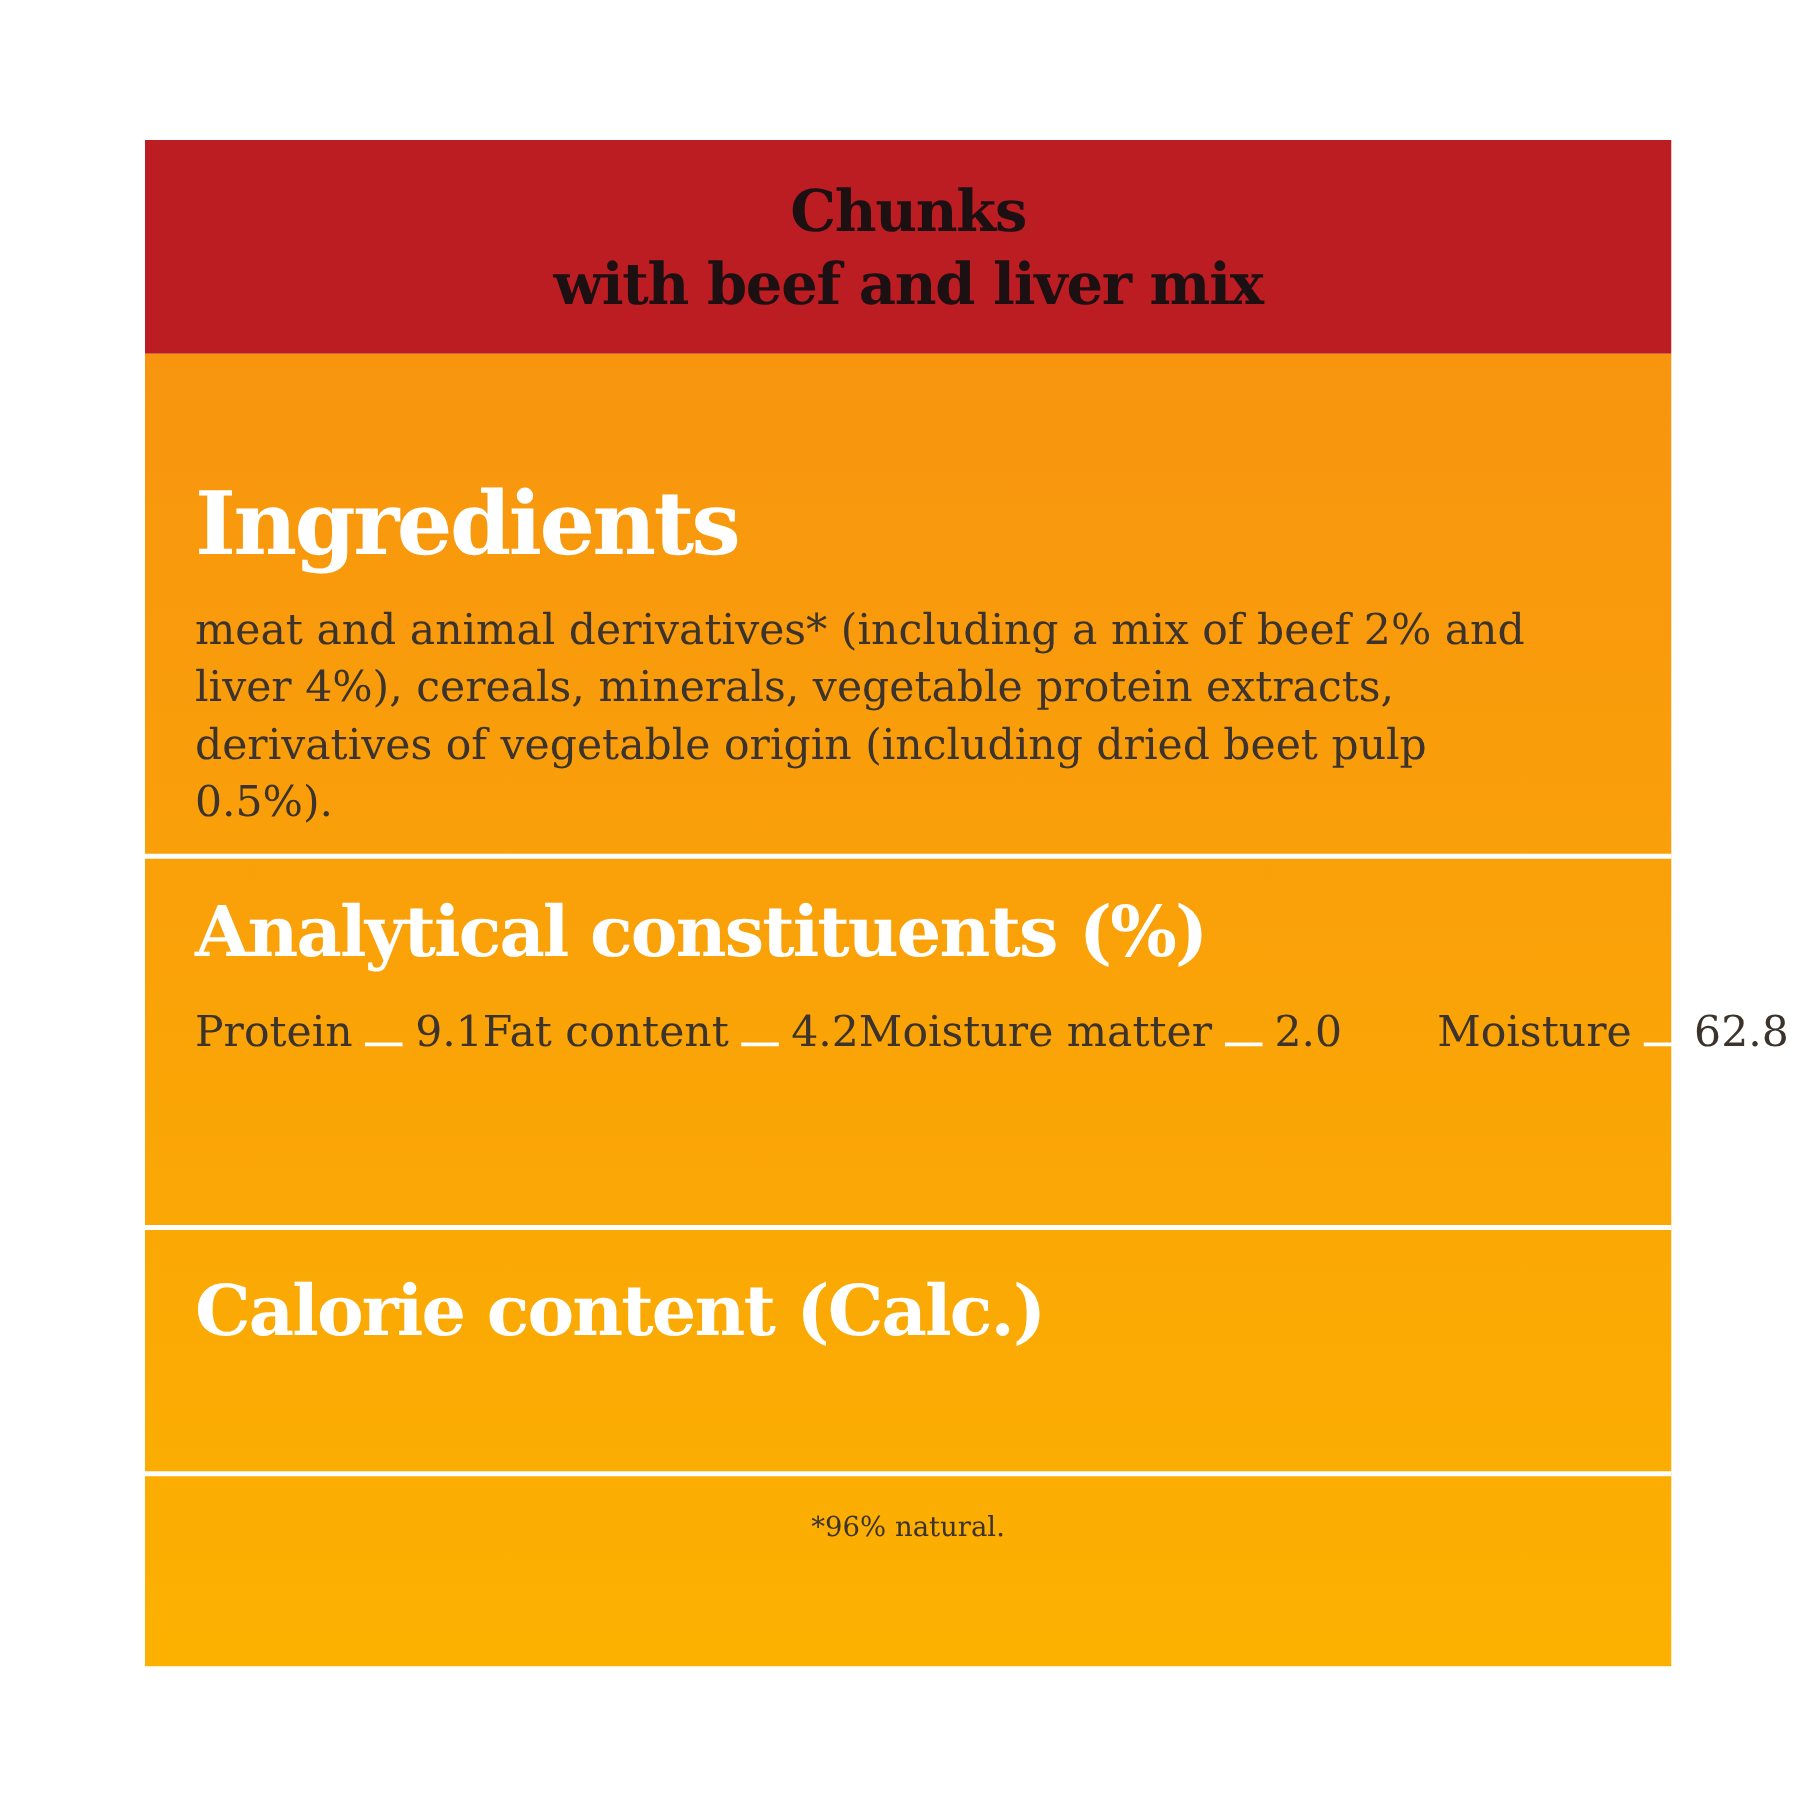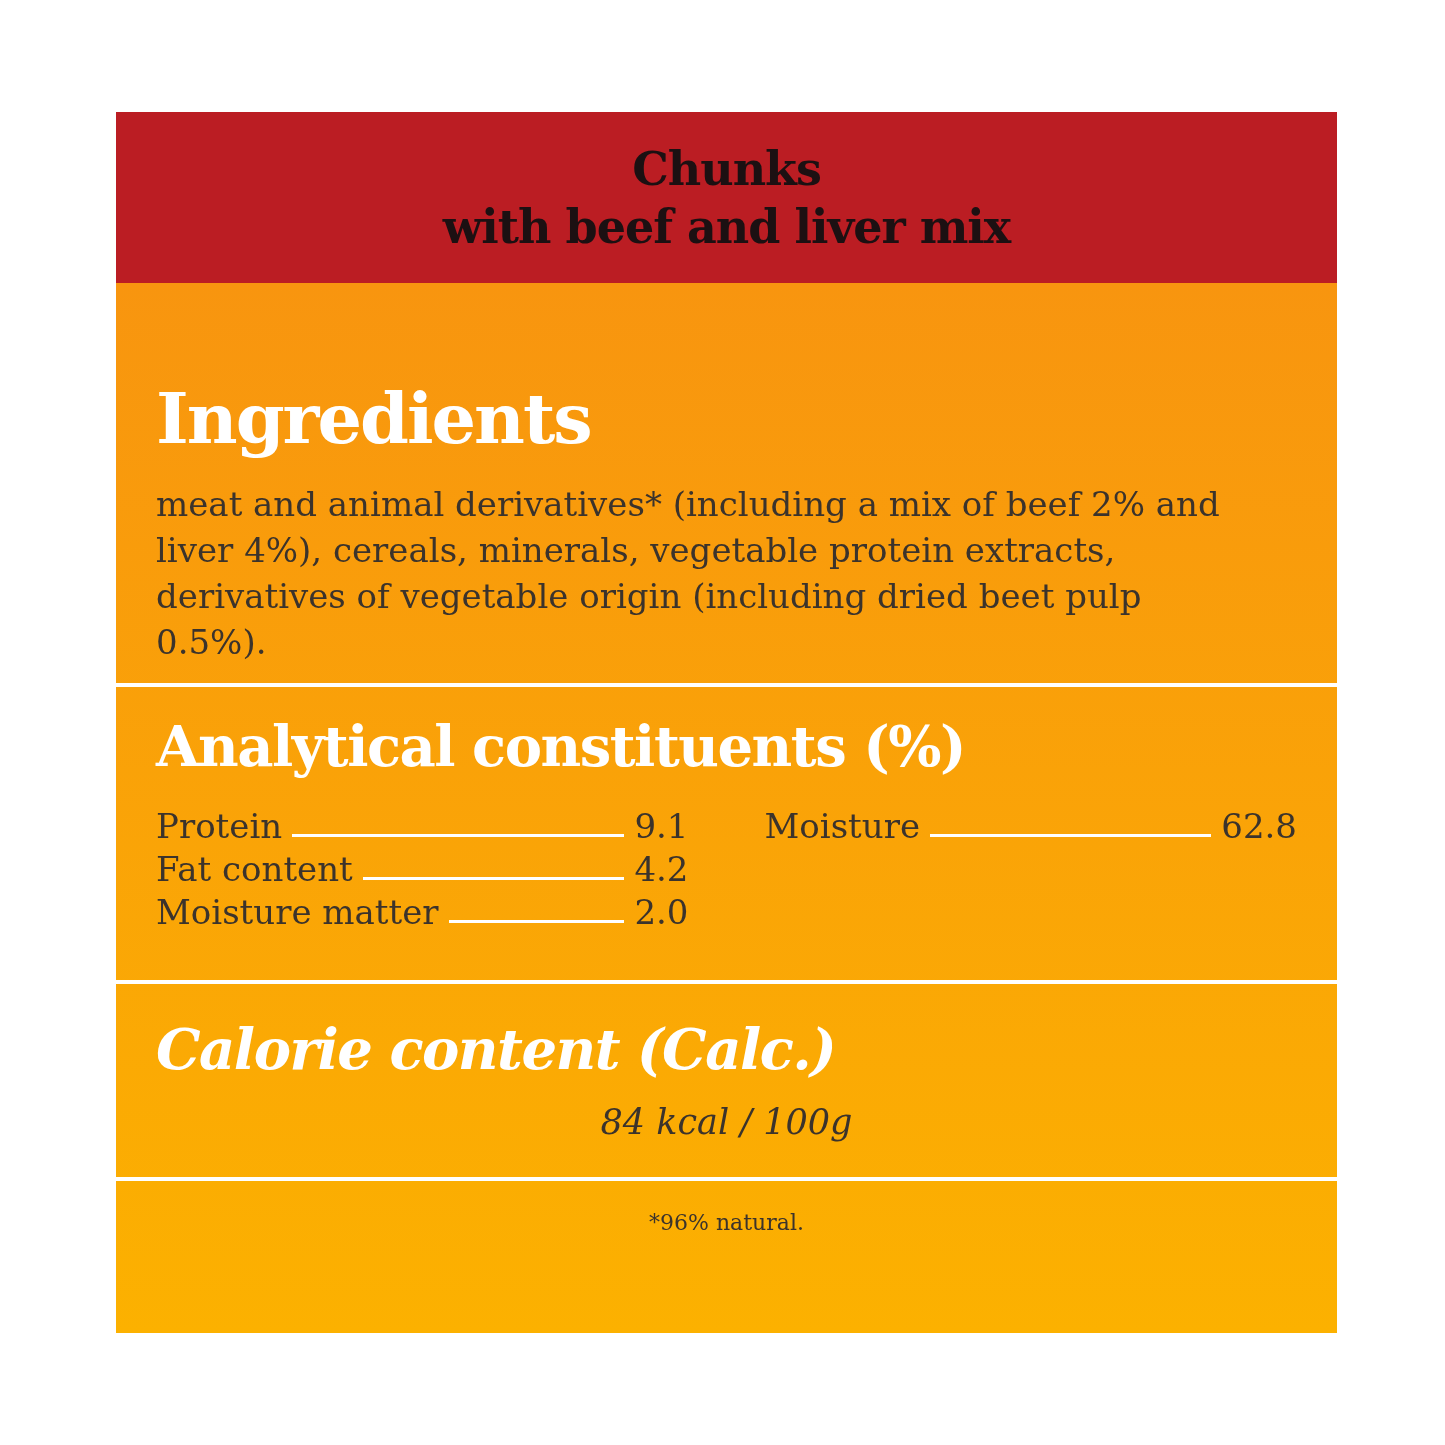--- a/index.html
+++ b/index.html
@@ -83,42 +83,41 @@
     font-weight: bold;
     letter-spacing: -1.5px;
     color: var(--heading-white);
   }
   .analytical-grid {
     margin-top: 26px;
     display: grid;
     grid-template-columns: 1fr 1fr;
     column-gap: 76px;
   }
-  .acol { display: flex; flex-direction: column; }
+  .acol { display: flex; flex-direction: row; }
   .arow {
     display: flex;
     align-items: flex-end;
     height: 43px;
     font-size: 34px;
     color: var(--text-dark);
   }
   .alabel { white-space: nowrap; line-height: 40px; }
   .leader {
     flex: 1 1 auto;
     border-bottom: 3px solid var(--divider-white);
     margin: 0 10px 9px 10px;
     min-width: 30px;
   }
   .avalue { white-space: nowrap; line-height: 40px; }
   
   .sec-calorie {
     height: 193px;
     padding: 0 40px;
     flex: 0 0 auto;
-    font-style: italic;
   }
   .sec-calorie .section-heading { margin-top: 34px; }
   .calorie-value {
     margin-top: 22px;
     font-size: 35px;
     line-height: 40px;
     color: var(--text-dark);
     text-align: center;
   }
   
@@ -181,21 +180,20 @@
             <span class="avalue">62.8</span>
           </div>
         </div>
       </div>
     </div>
 
     <div class="divider"></div>
 
     <div class="sec-calorie">
       <div class="section-heading">Calorie content (Calc.)</div>
-      <div class="calorie-value">84 kcal / 100g</div>
     </div>
 
     <div class="divider"></div>
 
     <div class="sec-footnote">
       <div class="footnote-text">*96% natural.</div>
     </div>
 
   </div>
 </div>

